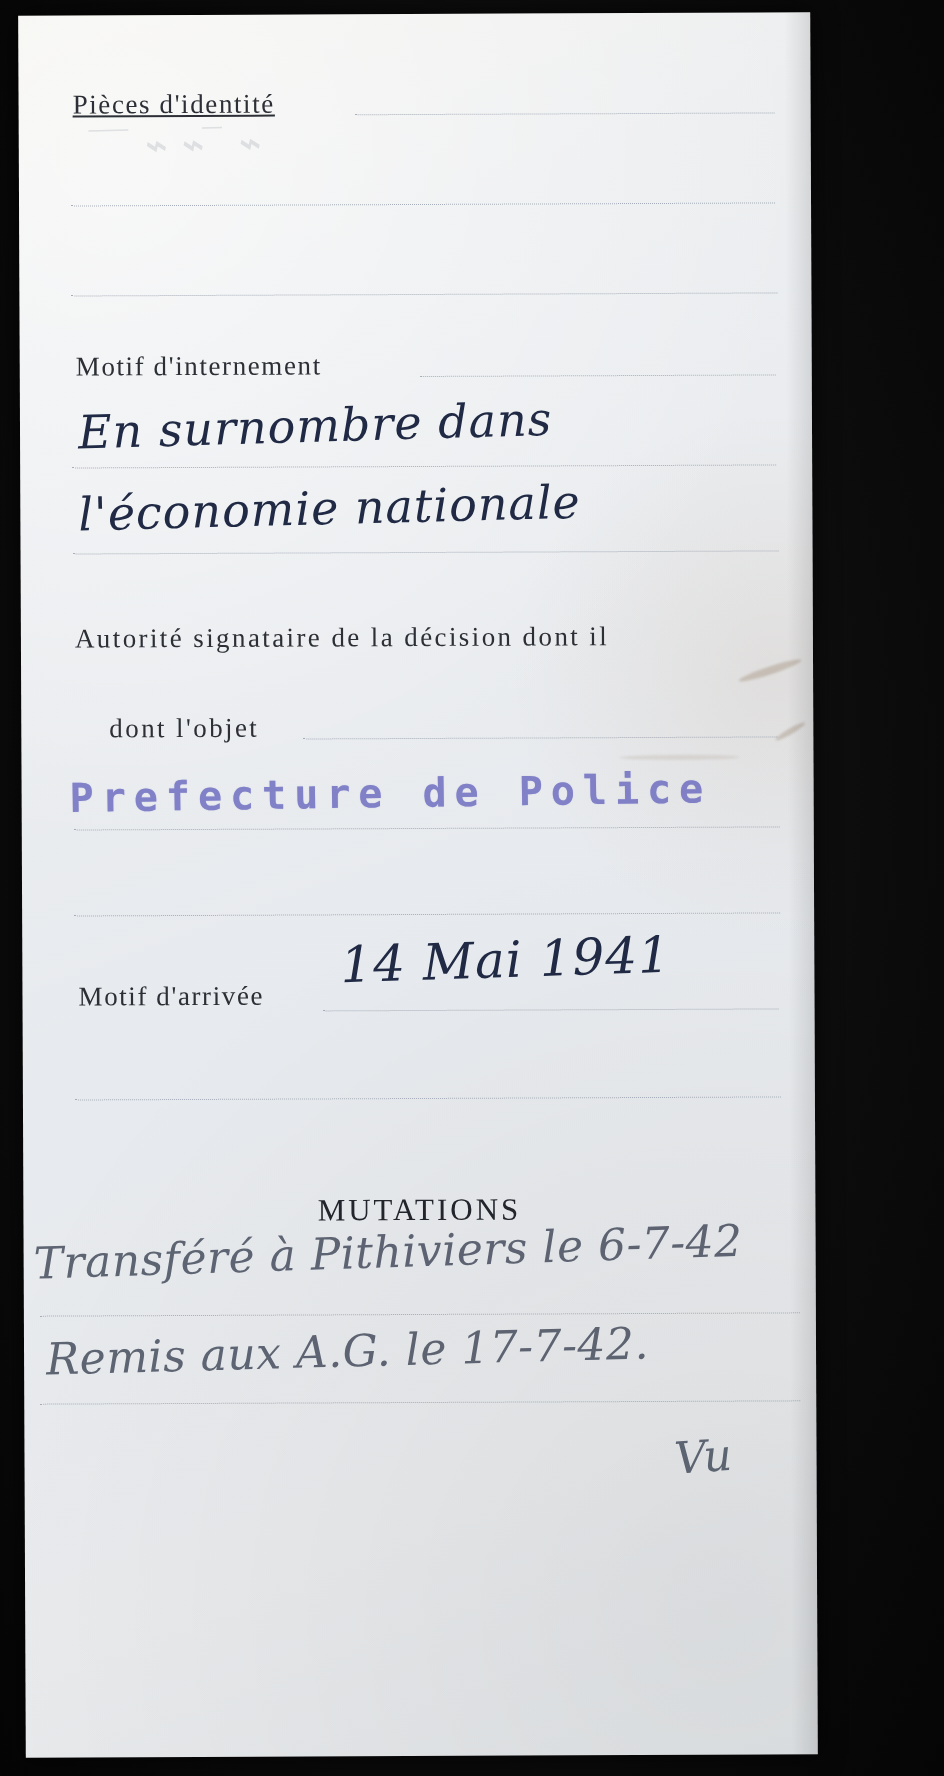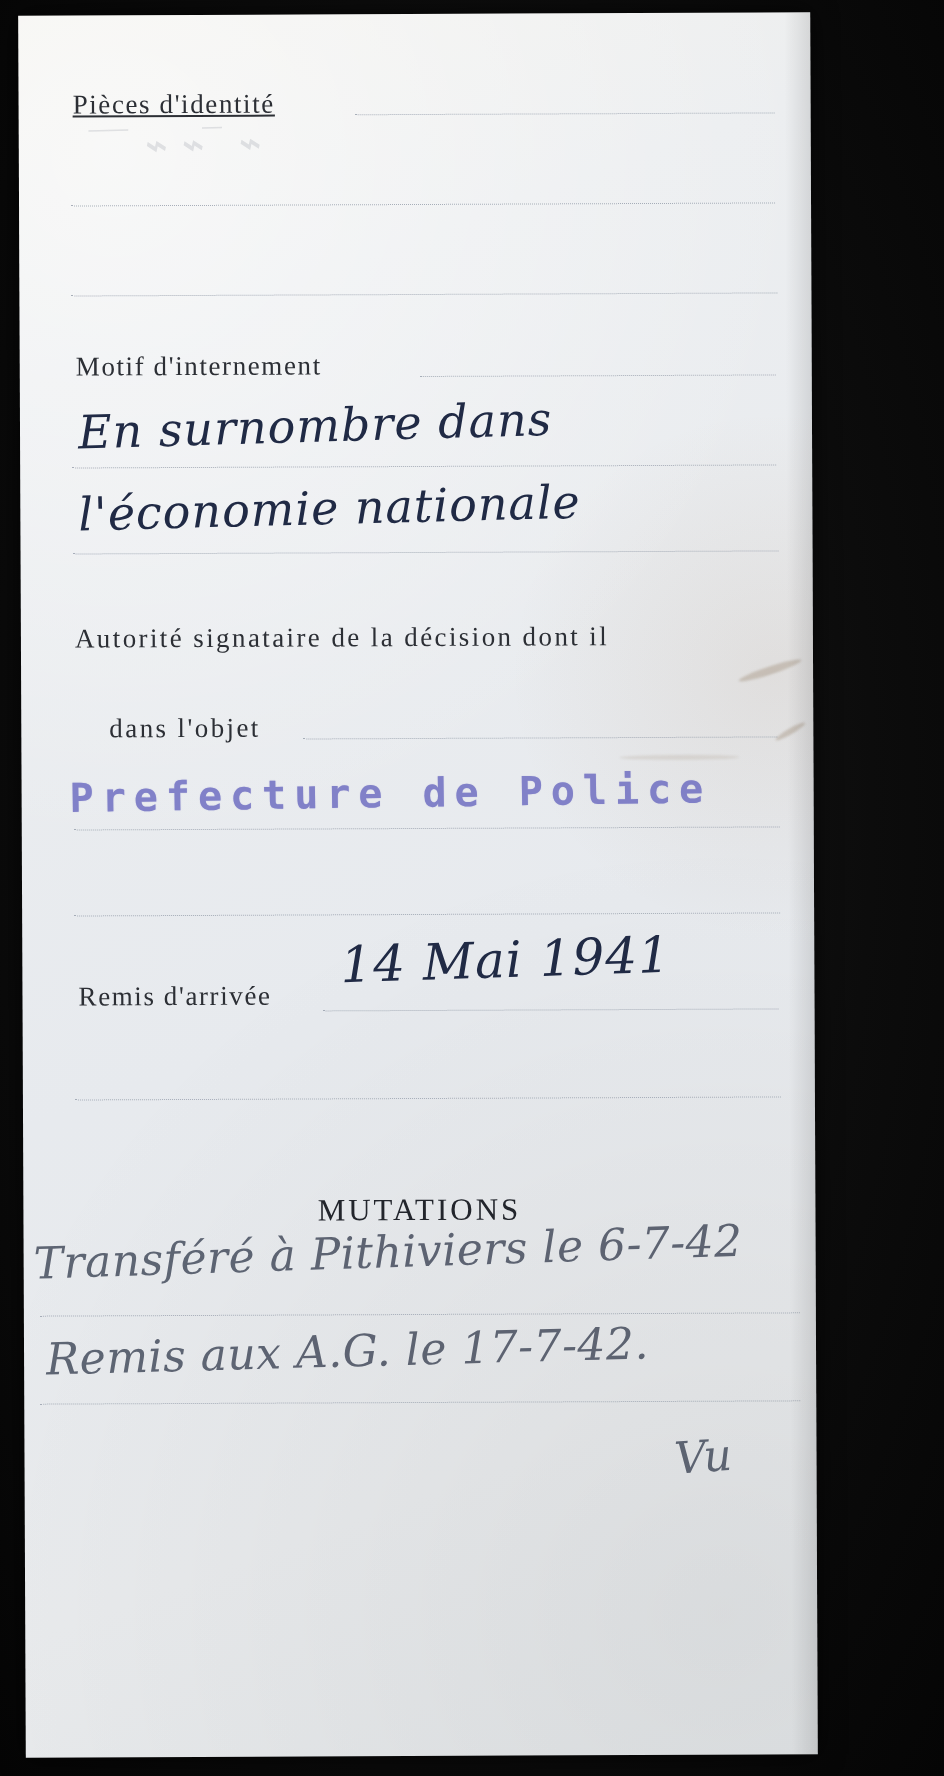--- a/index.html
+++ b/index.html
@@ -148,28 +148,28 @@
     <div class="rule" style="left:400px; top:362px; width:356px;"></div>
 
     <div class="hand blue" style="left:58px; top:390px; font-size:46px; letter-spacing:1px; transform:rotate(-1.4deg);">En surnombre dans</div>
     <div class="rule" style="left:52px; top:452px; width:704px;"></div>
 
     <div class="hand blue" style="left:58px; top:472px; font-size:46px; letter-spacing:1px; transform:rotate(-1.2deg);">l'économie nationale</div>
     <div class="rule" style="left:52px; top:538px; width:706px;"></div>
 
     <div class="label wide" style="left:54px; top:608px;">Autorité signataire de la décision dont il</div>
 
-    <div class="label wide" style="left:88px; top:698px;">dans l'objet</div>
+    <div class="label wide" style="left:88px; top:698px;">dont l'objet</div>
     <div class="rule" style="left:282px; top:724px; width:474px;"></div>
 
     <div id="stamp-prefecture" style="left:48px; top:756px;">Prefecture de Police</div>
     <div class="rule" style="left:52px; top:814px; width:706px;"></div>
     <div class="rule" style="left:52px; top:900px; width:706px;"></div>
 
-    <div class="label" style="left:56px; top:966px;">Remis d'arrivée</div>
+    <div class="label" style="left:56px; top:966px;">Motif d'arrivée</div>
     <div class="hand blue" style="left:318px; top:922px; font-size:50px; letter-spacing:1px; transform:rotate(-1.6deg);">14 Mai 1941</div>
     <div class="rule" style="left:300px; top:996px; width:456px;"></div>
     <div class="rule" style="left:52px; top:1084px; width:706px;"></div>
 
     <div id="mutations-heading" style="top:1178px;">MUTATIONS</div>
 
     <div class="hand pencil" style="left:10px; top:1222px; font-size:44px; letter-spacing:0.5px; transform:rotate(-1.6deg);">Transféré à Pithiviers le 6-7-42</div>
     <div class="rule" style="left:16px; top:1300px; width:760px;"></div>
 
     <div class="hand pencil" style="left:22px; top:1318px; font-size:44px; letter-spacing:0.5px; transform:rotate(-1.3deg);">Remis aux A.G. le 17-7-42.</div>

